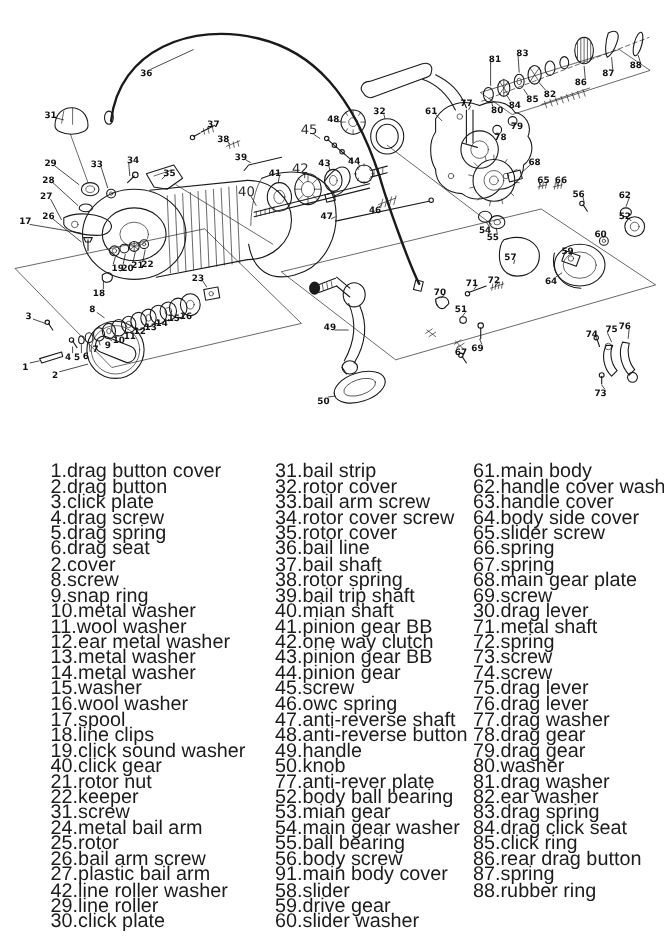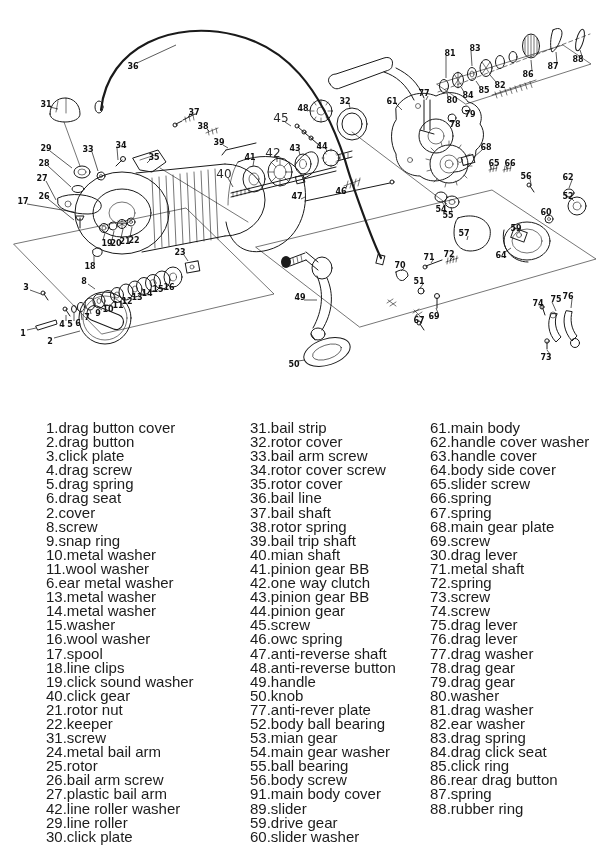--- a/index.html
+++ b/index.html
@@ -7,21 +7,21 @@
         font-family:"Liberation Sans","DejaVu Sans",sans-serif;}
   #diagram-svg{position:absolute;left:0;top:0;}
   .ln{stroke:#1a1a1a;fill:none;stroke-width:1;stroke-linecap:round;stroke-linejoin:round;}
   .thin{stroke-width:.6;}
   .thick{stroke-width:2.2;}
   .dark{fill:#1a1a1a;stroke:none;}
   .co{font:bold 8px "DejaVu Sans",sans-serif;fill:#121212;text-anchor:middle;}
   .co-big{font:12px "DejaVu Sans",sans-serif;fill:#2a2a2a;text-anchor:middle;}
   .leader{stroke:#141414;stroke-width:.7;}
   .parts-list{position:absolute;top:421px;left:0;width:604px;height:431px;}
-  .col{position:absolute;top:0;white-space:nowrap;font-size:15px;line-height:14.1px;color:#1c1c1c;}
+  .col{position:absolute;top:0;white-space:nowrap;font-size:18px;line-height:14.1px;color:#1c1c1c;}
   .col-1{left:46px;}
   .col-2{left:250px;}
   .col-3{left:430px;}
   .part-row{height:14.1px;}
 </style>
 </head>
 <body>
 
 <div class="page">
 
@@ -419,21 +419,21 @@
         <div class="part-row">2.drag button</div>
         <div class="part-row">3.click plate</div>
         <div class="part-row">4.drag screw</div>
         <div class="part-row">5.drag spring</div>
         <div class="part-row">6.drag seat</div>
         <div class="part-row">2.cover</div>
         <div class="part-row">8.screw</div>
         <div class="part-row">9.snap ring</div>
         <div class="part-row">10.metal washer</div>
         <div class="part-row">11.wool washer</div>
-        <div class="part-row">6.ear metal washer</div>
+        <div class="part-row">12.ear metal washer</div>
         <div class="part-row">13.metal washer</div>
         <div class="part-row">14.metal washer</div>
         <div class="part-row">15.washer</div>
         <div class="part-row">16.wool washer</div>
         <div class="part-row">17.spool</div>
         <div class="part-row">18.line clips</div>
         <div class="part-row">19.click sound washer</div>
         <div class="part-row">40.click gear</div>
         <div class="part-row">21.rotor nut</div>
         <div class="part-row">22.keeper</div>
@@ -468,21 +468,21 @@
         <div class="part-row">48.anti-reverse button</div>
         <div class="part-row">49.handle</div>
         <div class="part-row">50.knob</div>
         <div class="part-row">77.anti-rever plate</div>
         <div class="part-row">52.body ball bearing</div>
         <div class="part-row">53.mian gear</div>
         <div class="part-row">54.main gear washer</div>
         <div class="part-row">55.ball bearing</div>
         <div class="part-row">56.body screw</div>
         <div class="part-row">91.main body cover</div>
-        <div class="part-row">89.slider</div>
+        <div class="part-row">58.slider</div>
         <div class="part-row">59.drive gear</div>
         <div class="part-row">60.slider washer</div>
       </div>
     <div class="col col-3">
 
     <div class="part-row">61.main body</div>
         <div class="part-row">62.handle cover washer</div>
         <div class="part-row">63.handle cover</div>
         <div class="part-row">64.body side cover</div>
         <div class="part-row">65.slider screw</div>

